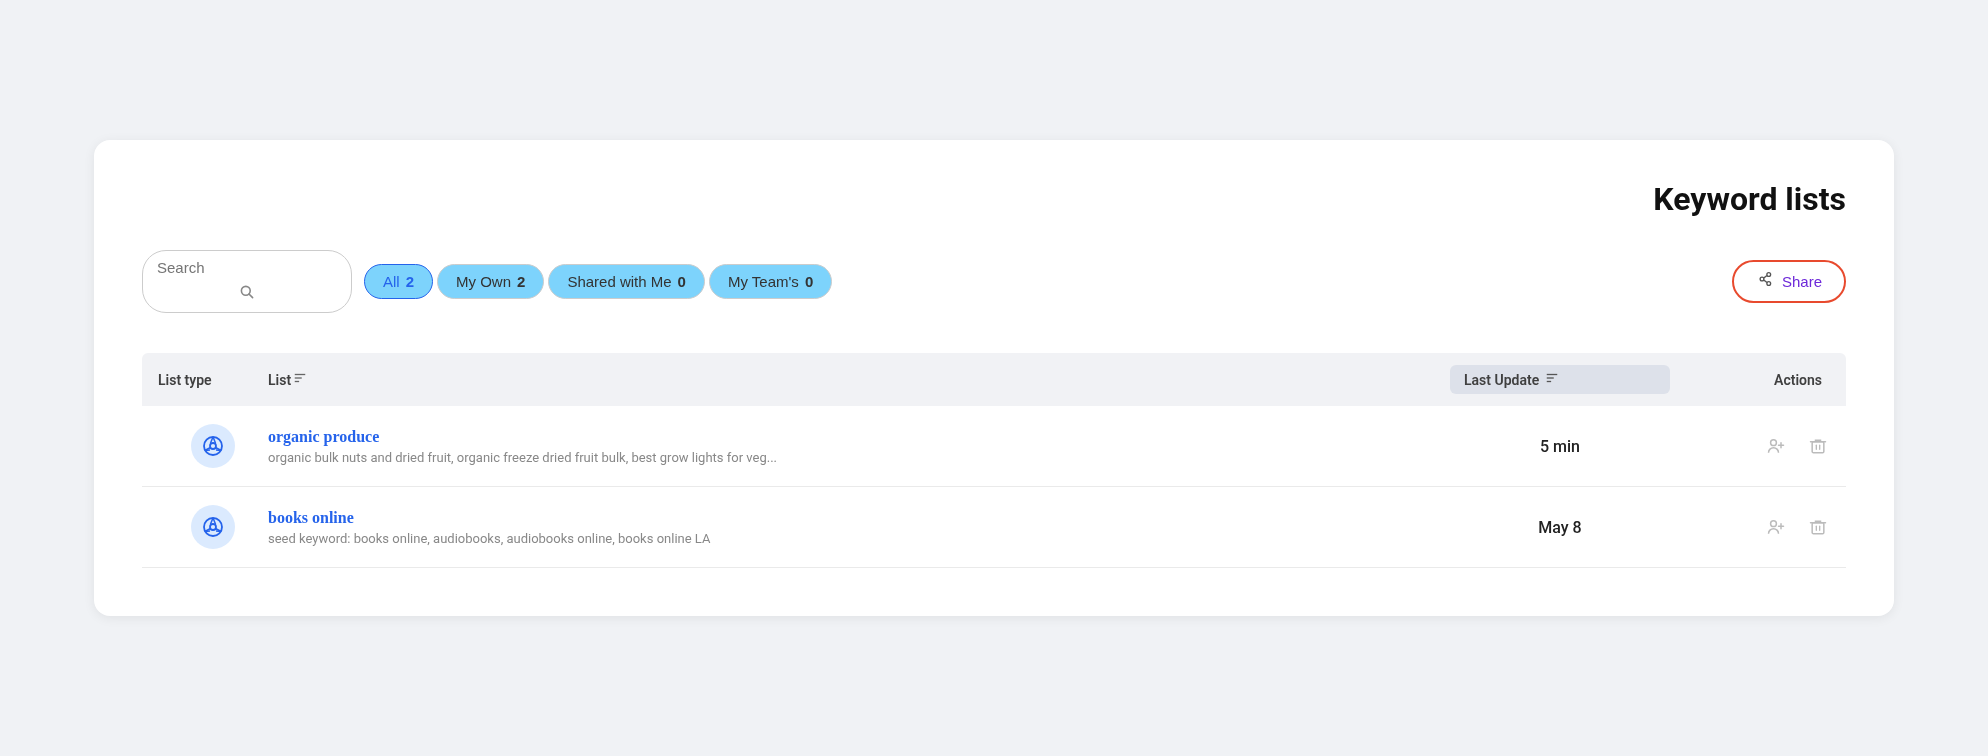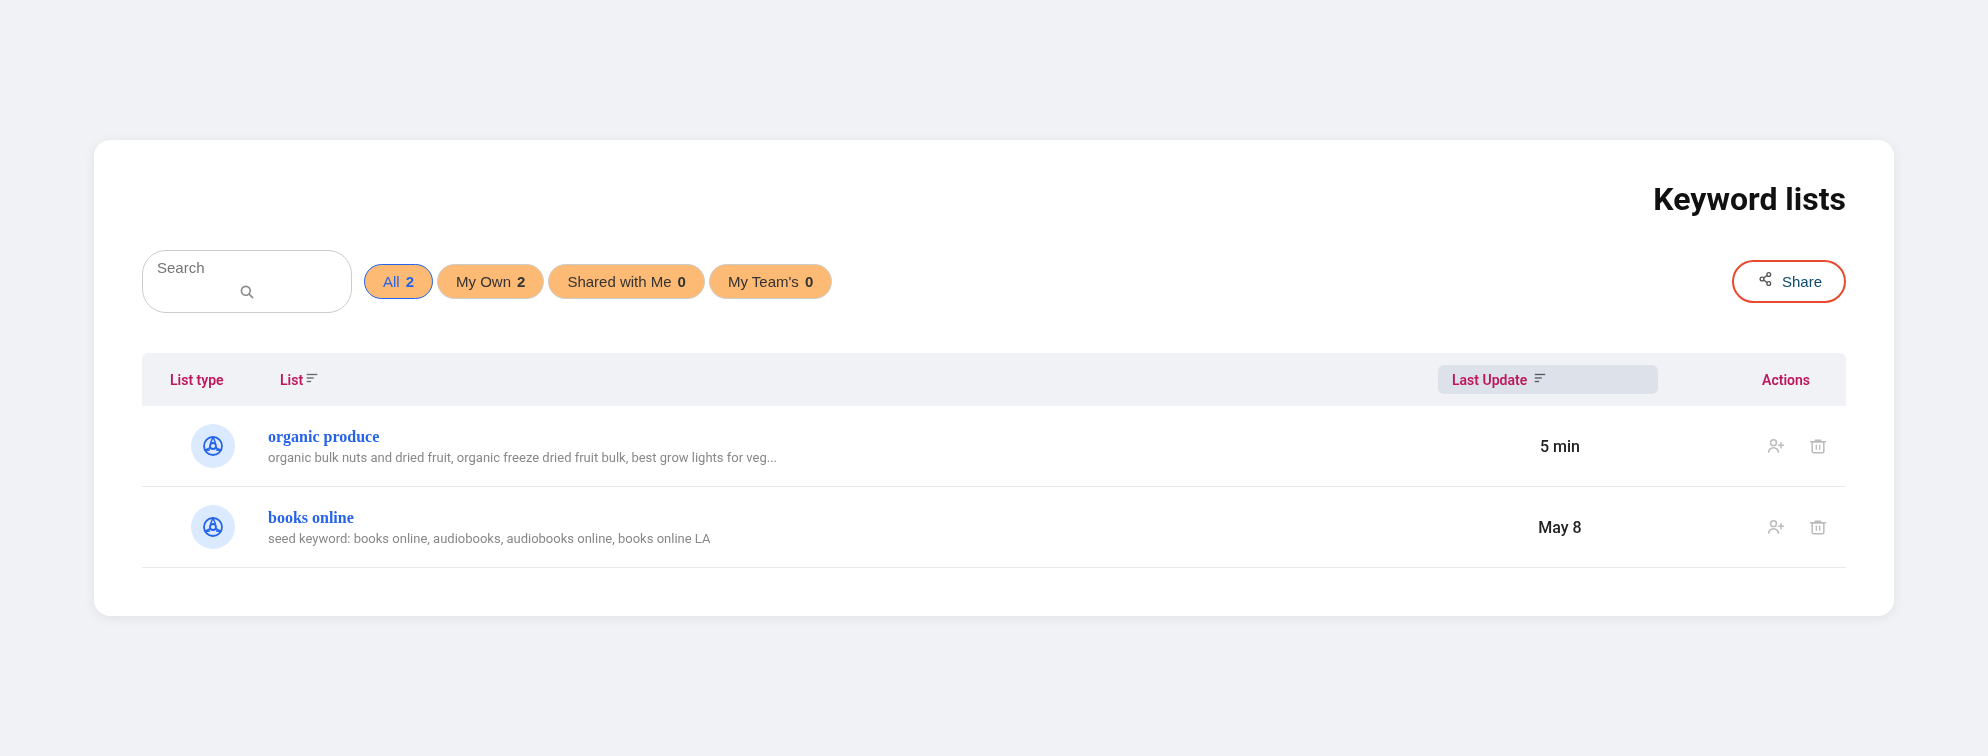--- a/index.html
+++ b/index.html
@@ -65,21 +65,21 @@
       align-items: center;
       gap: 4px;
     }
     .filter-tab {
       border: 1.5px solid #ccc;
       border-radius: 24px;
       padding: 8px 18px;
       font-size: 15px;
       color: #333;
       cursor: pointer;
-      background: #fdba74;
+      background: #7dd3fc;
       display: flex;
       align-items: center;
       gap: 6px;
       white-space: nowrap;
     }
     .filter-tab .count {
       font-weight: 600;
     }
     .filter-tab.active {
       border-color: #2563eb;
@@ -89,43 +89,43 @@
       color: #2563eb;
     }
     .share-btn {
       display: flex;
       align-items: center;
       gap: 8px;
       border: 2.5px solid #e84a2e;
       border-radius: 24px;
       padding: 8px 22px;
       font-size: 15px;
-      color: #0c4a6e;
+      color: #6d28d9;
       cursor: pointer;
       background: #fff;
       font-weight: 500;
     }
     .share-btn .share-icon {
       font-size: 17px;
       color: #555;
     }
 
     
     .table-container {
       width: 100%;
     }
     .table-header {
       display: grid;
       grid-template-columns: 110px 1fr 220px 160px;
       background: #f1f2f5;
       border-radius: 6px 6px 0 0;
-      padding: 12px 28px;
+      padding: 12px 16px;
       font-size: 14px;
       font-weight: 600;
-      color: #be185d;
+      color: #404040;
       align-items: center;
       margin-top: 40px;
     }
     .table-header .col-list {
       display: flex;
       align-items: center;
       gap: 2px;
     }
     .table-header .col-last-update {
       display: flex;

